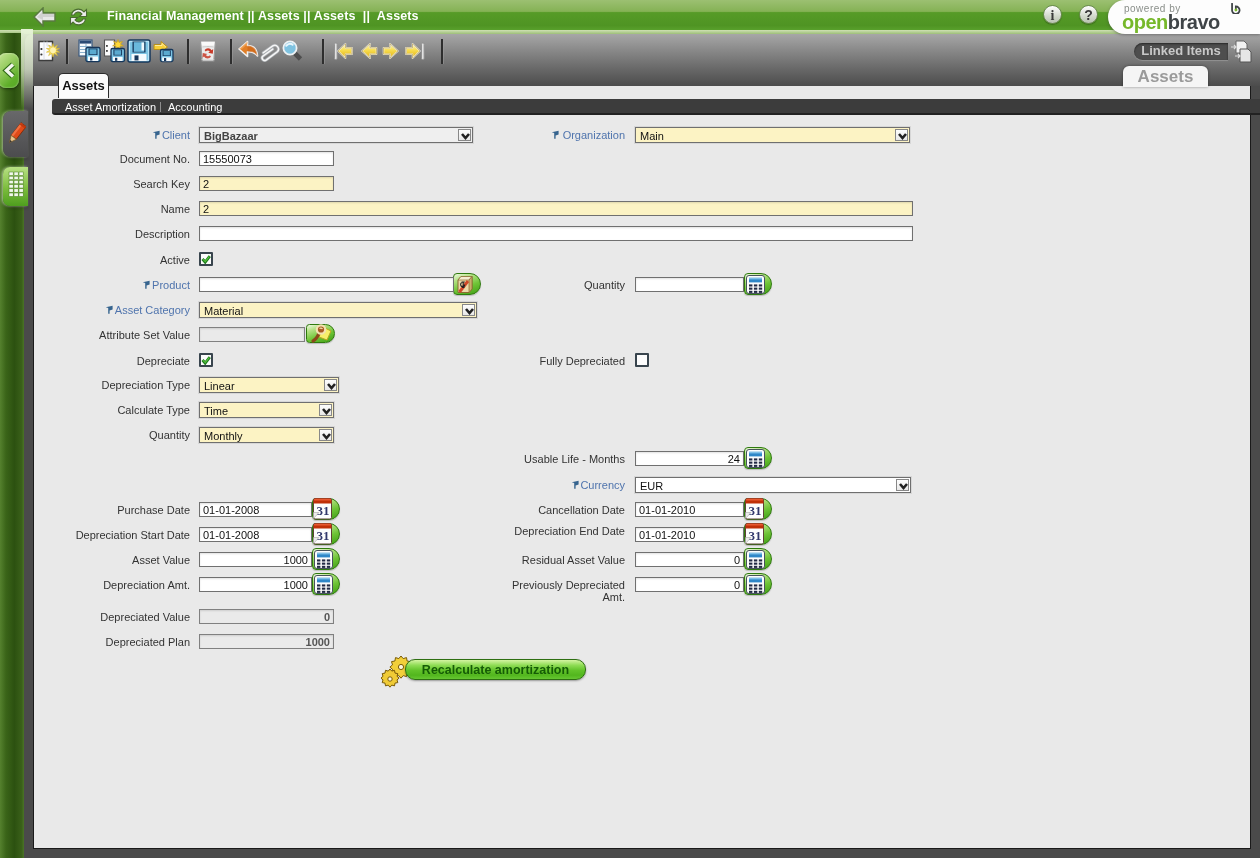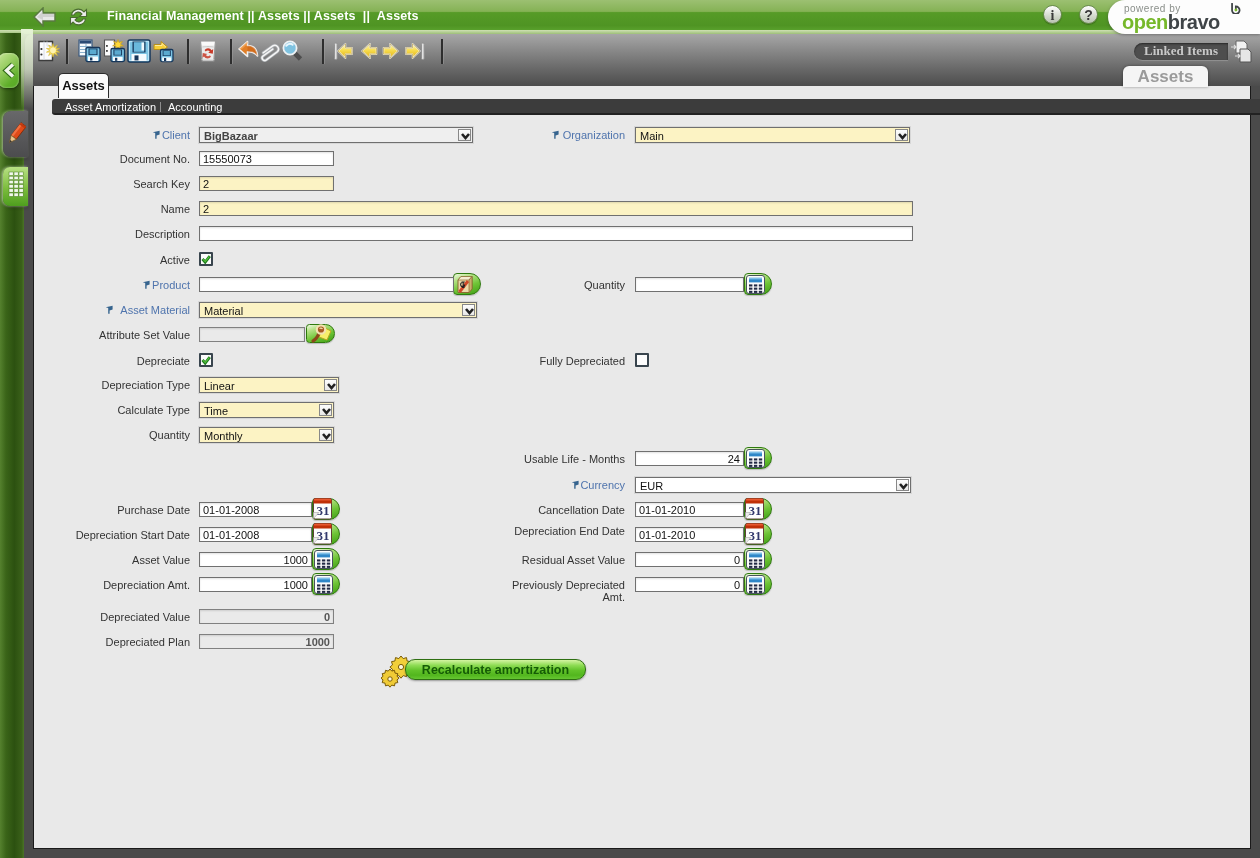--- a/index.html
+++ b/index.html
@@ -44,21 +44,21 @@
   border:1px solid #2a2a2a; border-bottom:none; border-radius:5px 5px 0 0;
   font-size:13px; font-weight:bold; color:#111; text-align:center; line-height:23px; }
 #tabR { position:absolute; left:1123px; top:66px; width:85px; height:21px; background:#f5f5f5;
   border-radius:6px 6px 0 0; font-size:17px; font-weight:bold; color:#9a9a9a; text-align:center; line-height:22px;
   box-shadow:0 0 3px rgba(0,0,0,0.4); }
 
 
 .tbsep { position:absolute; top:39px; width:2px; height:25px; background:#2e2e2e; box-shadow:1px 0 0 rgba(160,160,160,0.5); }
 #linked { position:absolute; left:1134px; top:43px; width:94px; height:17px; background:#4e4e4e;
   border-radius:9px 0 0 9px; color:#c8c8c8; font-size:13px; font-weight:bold; text-align:center; line-height:16px;
-  box-shadow:inset 0 1px 2px rgba(0,0,0,0.5), 0 1px 1px rgba(255,255,255,0.2);font-family:Liberation Serif, serif; }
+  box-shadow:inset 0 1px 2px rgba(0,0,0,0.5), 0 1px 1px rgba(255,255,255,0.2); }
 
 
 .lbl { position:absolute; font-size:11px; color:#333; text-align:right; white-space:nowrap; }
 .blbl { position:absolute; font-size:11px; color:#4f74ad; text-align:right; white-space:nowrap; }
 .inp { position:absolute; height:15px; background:#fff; border:1px solid #707070; font-size:11px; color:#111;
   padding:1px 3px 0 3px; overflow:hidden; white-space:nowrap; box-shadow:inset 0 1px 2px rgba(0,0,0,0.12); }
 .yel { background:#fcf3c4; }
 .ro  { background:#eaeaea; border-color:#808080; color:#555; font-weight:bold; }
 .rt  { text-align:right; }
 .sel { position:absolute; height:16px; background:#fff; border:1px solid #6f6f6f; font-size:11px; color:#111;
@@ -533,21 +533,21 @@
         <path d="M1.5,5 L4.2,8.2 L8.8,2.2" stroke="#1e7a1e" stroke-width="2.8" fill="none"></path>
         <path d="M1.8,5 L4.2,7.6 L8.4,2.4" stroke="#55c43c" stroke-width="1.1" fill="none"></path>
       </svg>
     </div>
 
 <div class="blbl" style="right:1070px; top:279px;">Product</div>
 <div class="inp" style="left:199px; top:277px; width:255px;"></div>
 <div class="lbl" style="right:635px; top:279px;">Quantity</div>
 <div class="inp" style="left:635px; top:277px; width:109px;"></div>
 
-<div class="blbl" style="right:1070px; top:304px;">Asset Material</div>
+<div class="blbl" style="right:1070px; top:304px;">Asset Category</div>
 <div class="sel yel" style="left:199px; top:302px; width:278px;">Material<span class="arr">
         <svg width="11" height="9">
           <path d="M2,2 L5.5,6 L9,2" stroke="#222" stroke-width="2.6" fill="none"></path>
         </svg>
       </span></div>
 
 <div class="lbl" style="right:1070px; top:329px;">Attribute Set Value</div>
 <div class="inp ro" style="left:199px; top:327px; width:106px;"></div>
 
 <div class="lbl" style="right:1070px; top:355px;">Depreciate</div>

